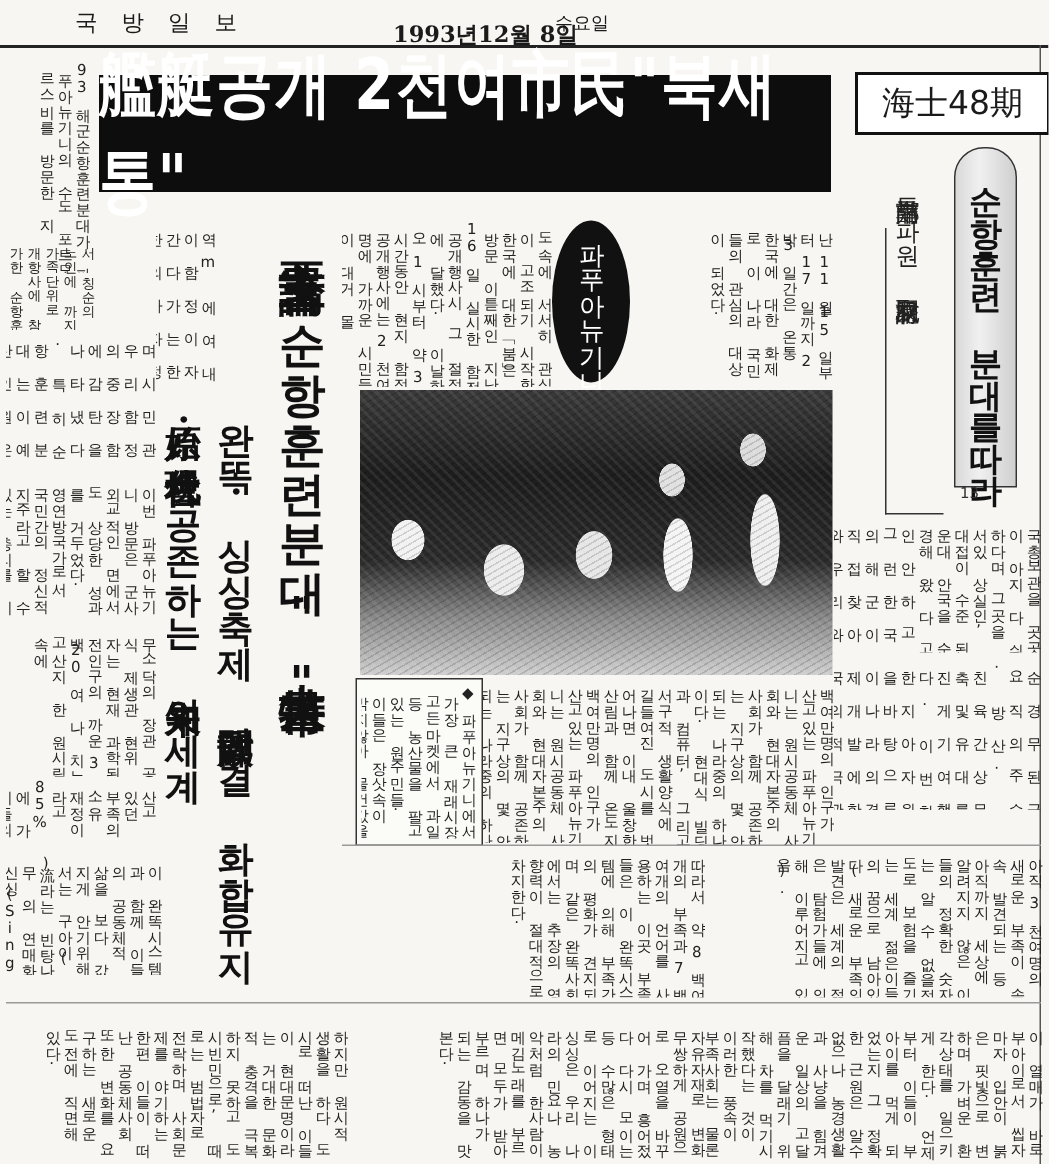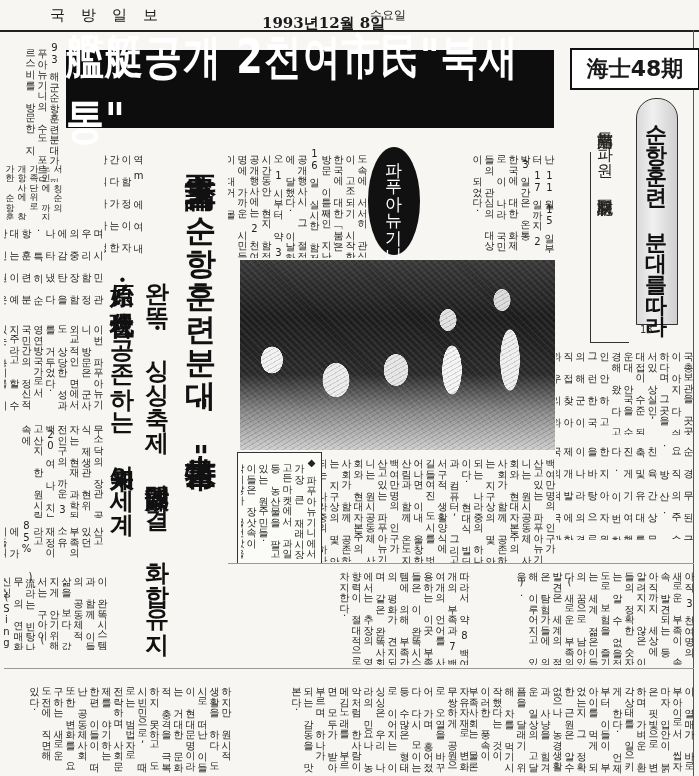--- a/index.html
+++ b/index.html
@@ -36,21 +36,21 @@
   .banner-text {
     color:#fff; font-size:38px; font-weight:bold; letter-spacing:1px;
     font-family:"DejaVu Sans", sans-serif; transform:scaleY(1.25);
   }
 
   
   .series-box {
     left:570px; top:48px; width:126px; height:38px; border:2px solid #111;
     background:#fff; display:flex; align-items:center; justify-content:center;
   }
-  .series-text { font-size:22px; font-weight:bold; }
+  .series-text { font-size:22px; font-weight:normal; }
 
   
   .ribbon {
     left:636px; top:98px; width:40px; height:225px;
     background:linear-gradient(90deg,#d9d9d9,#f0f0f0 40%,#cfcfcf);
     border:1.5px solid #333; border-radius:20px 20px 0 0;
   }
   .ribbon-text {
     position:absolute; left:4px; top:10px; writing-mode:vertical-rl; text-orientation:upright;
     font-size:22px; font-weight:bold; letter-spacing:-1px; color:#111;

